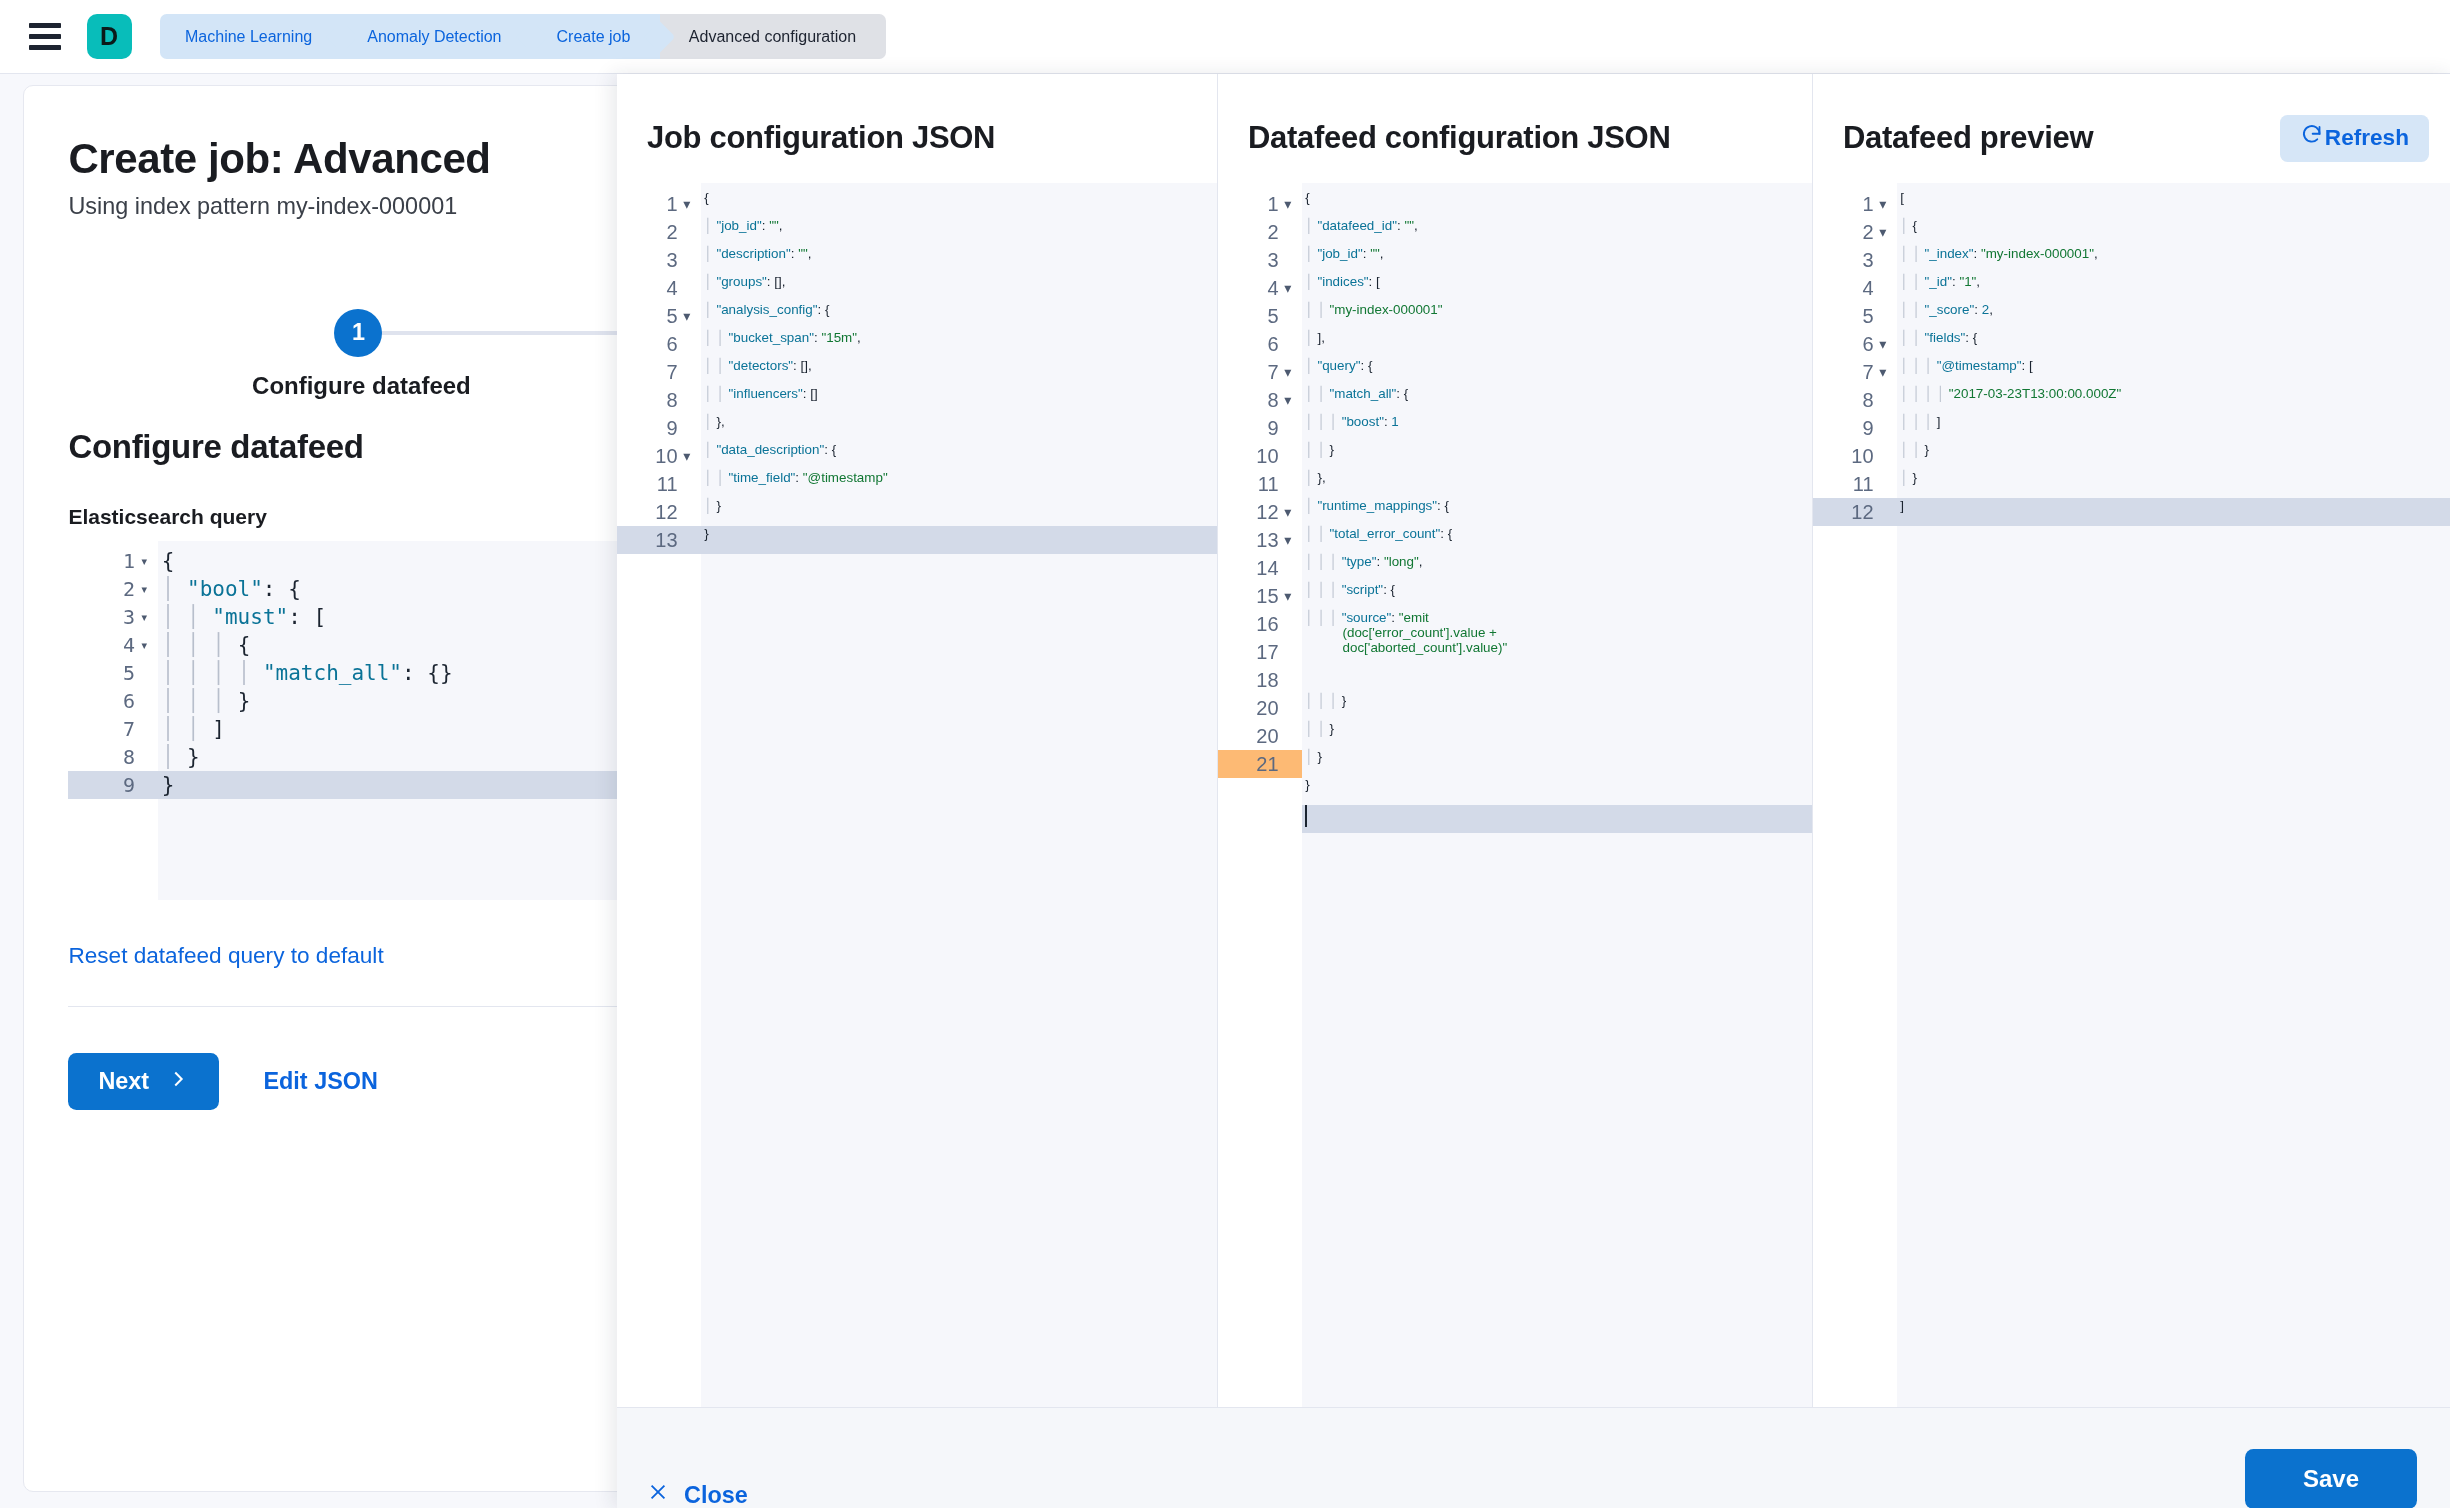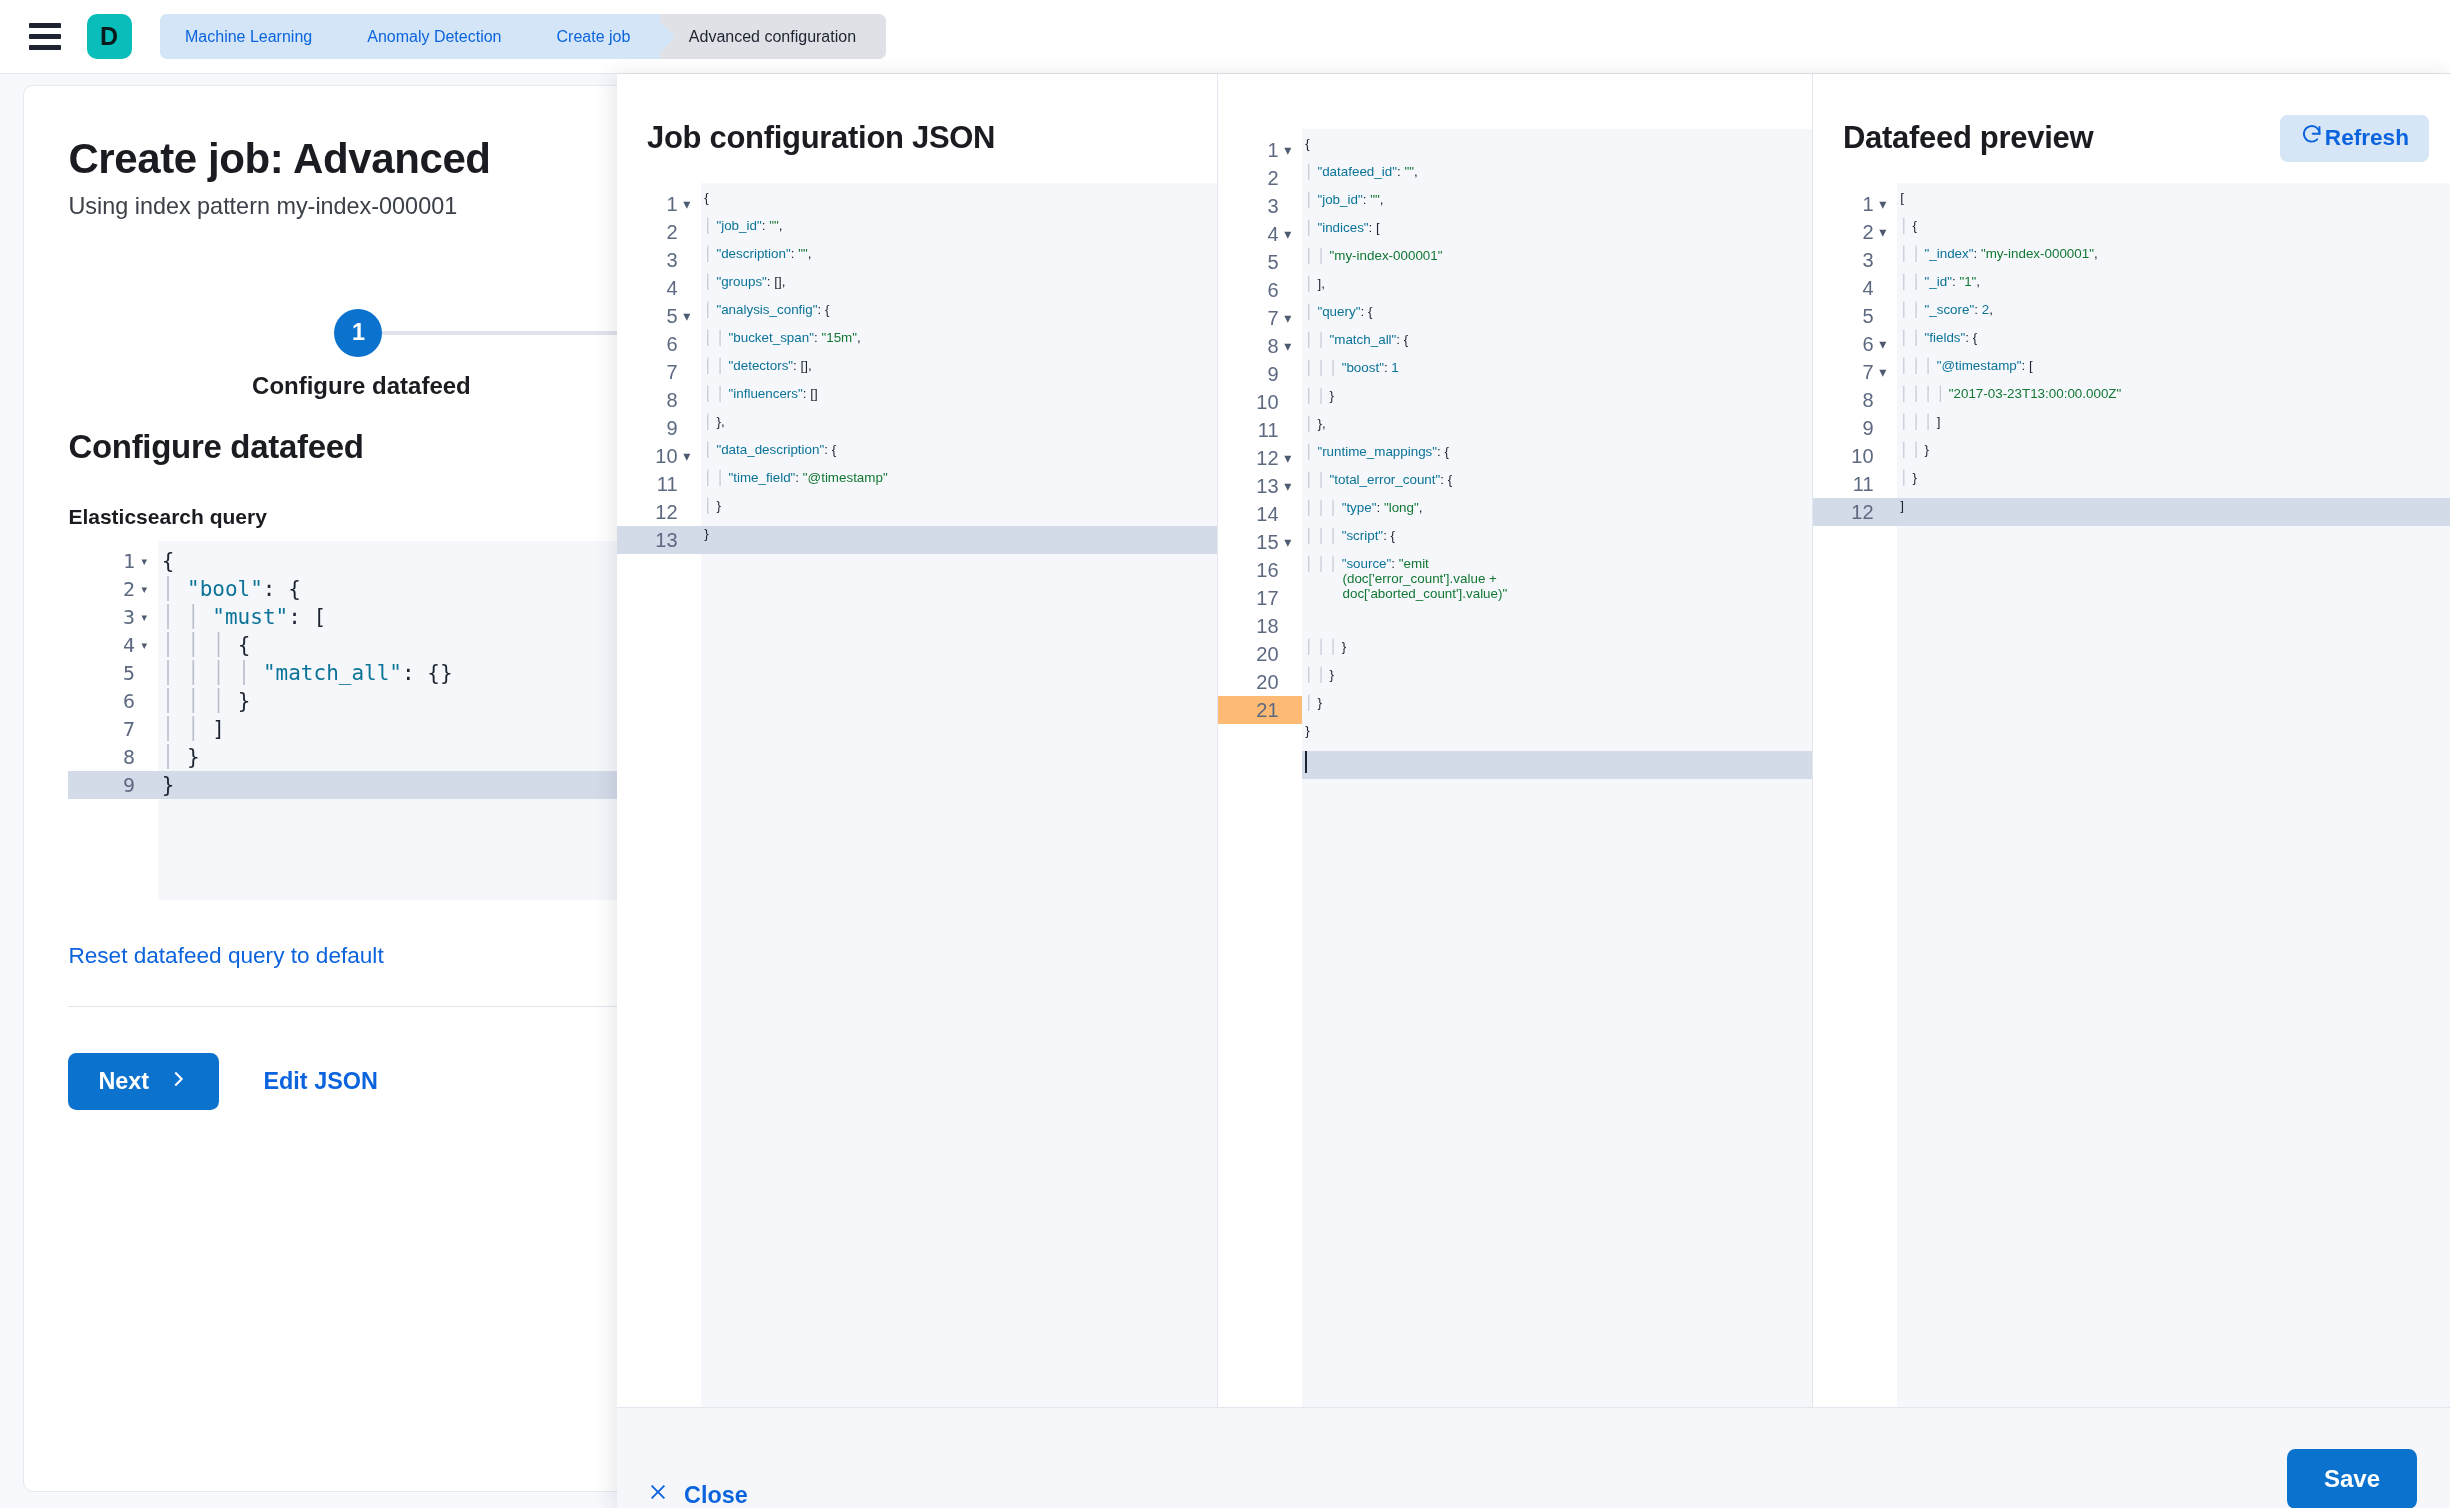--- a/index.html
+++ b/index.html
@@ -216,21 +216,21 @@
   }
   #close-btn {
     background: none; border: none;
     display: flex; align-items: center; gap: 15px;
     font-size: 23.4px; font-weight: 700; color: #0b64dd;
     cursor: pointer;
     font-family: "Liberation Sans", sans-serif;
   }
   #save-btn {
     background: #0b72ce; color: #fff; border: none; border-radius: 8.4px;
-    height: 60px; padding: 0 37px;
+    height: 60px; padding: 0 58px;
     font-size: 24px; font-weight: 700;
     cursor: pointer;
     font-family: "Liberation Sans", sans-serif;
   }
   .ico { display: inline-block; }
 </style>
 </head>
 <body>
 
 <div id="topbar">
@@ -406,20 +406,23 @@
               <div class="cl"><span class="ind">│</span>&nbsp;<span class="k">"data_description"</span><span class="p">:</span><span class="p"> </span><span class="p">{</span></div>
               <div class="cl"><span class="ind">│</span>&nbsp;<span class="ind">│</span>&nbsp;<span class="k">"time_field"</span><span class="p">:</span><span class="p"> </span><span class="s">"@timestamp"</span></div>
               <div class="cl"><span class="ind">│</span>&nbsp;<span class="p">}</span></div>
               <div class="cl hl"><span class="p">}</span></div>
             </div>
         </div>
       </div>
     </div>
 
     <div class="panel" id="panel-datafeed">
+      <div class="panel-head">
+        <div class="panel-title">Datafeed configuration JSON</div>
+      </div>
       <div class="panel-editor">
         <div class="ed-shell">
           <div class="gutter">
               <div class="gut-line">
                 <span class="num">1</span>
                 <span class="fold">▾</span>
               </div>
               <div class="gut-line">
                 <span class="num">2</span>
                 <span class="fold none">▾</span>

